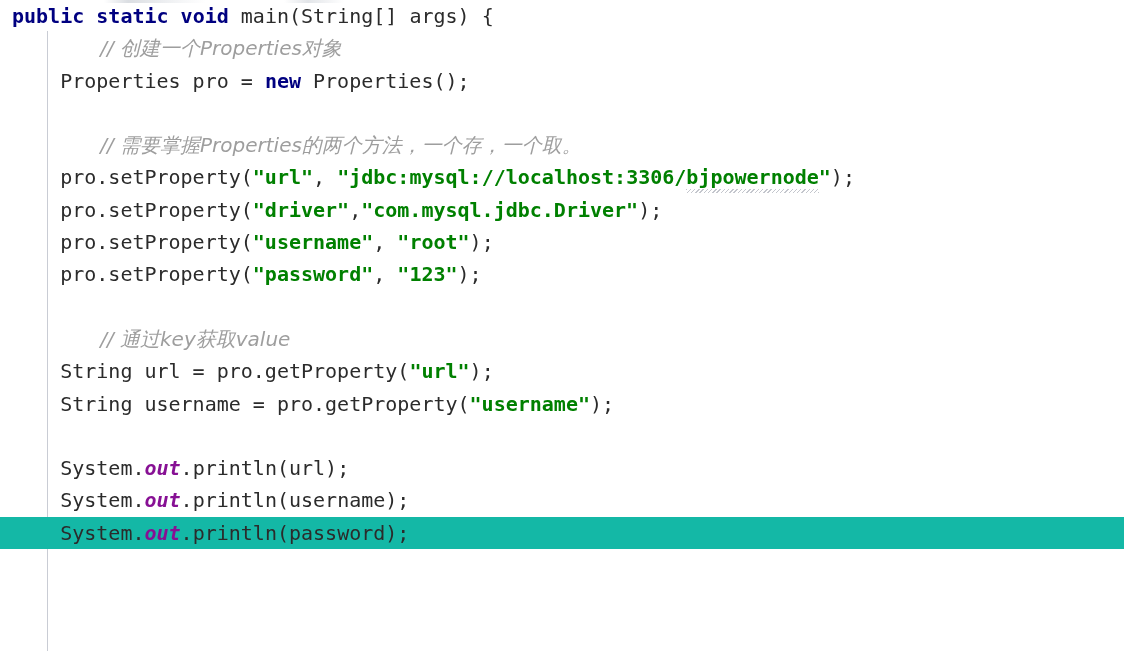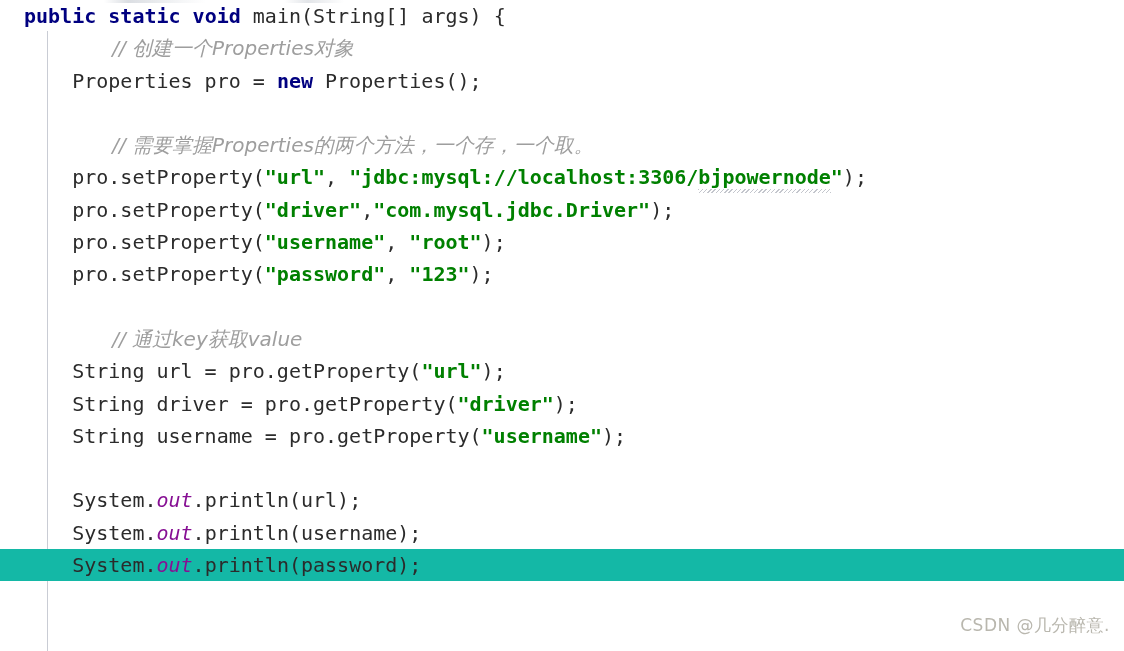--- a/index.html
+++ b/index.html
@@ -66,32 +66,32 @@
     position: relative;
     height: 32.3px;
     line-height: 32.3px;
     font-size: 20px;
     white-space: pre;
     color: #2b2b2b;
     letter-spacing: 0px;
   }
   .line .text {
     display: inline-block;
-    padding-left: 24px;
+    padding-left: 12px;
   }
 
   .line.current {
     background: #14b8a6;
   }
 
   
   .kw      { color: #000080; font-weight: bold; }
   .str     { color: #008000; font-weight: bold; }
   .cmt     { color: #9e9e9e; font-style: italic; font-family: "DejaVu Sans", "Liberation Sans", sans-serif; margin-left: 40px; }
-  .field   { color: #871094; font-weight: normal; font-style: italic; }
+  .field   { color: #871094; font-weight: bold; font-style: italic; }
   .plain   { color: #2b2b2b; }
 
   
   .squiggle {
     position: relative;
     display: inline-block;
   }
   .squiggle::after {
     content: "";
     position: absolute;
@@ -133,22 +133,20 @@
       <li class="line"><span class="text"><span class="plain">    </span><span class="plain">Properties pro = </span><span class="kw">new</span><span class="plain"> Properties();</span></span></li>
       <li class="line"><span class="text"><span class="plain">    </span></span></li>
       <li class="line"><span class="text"><span class="plain">    </span><span class="cmt">// 需要掌握Properties的两个方法，一个存，一个取。</span></span></li>
       <li class="line"><span class="text"><span class="plain">    </span><span class="plain">pro.setProperty(</span><span class="str">"url"</span><span class="plain">, </span><span class="str">"jdbc:mysql://localhost:3306/</span><span class="str squiggle">bjpowernode</span><span class="str">"</span><span class="plain">);</span></span></li>
       <li class="line"><span class="text"><span class="plain">    </span><span class="plain">pro.setProperty(</span><span class="str">"driver"</span><span class="plain">,</span><span class="str">"com.mysql.jdbc.Driver"</span><span class="plain">);</span></span></li>
       <li class="line"><span class="text"><span class="plain">    </span><span class="plain">pro.setProperty(</span><span class="str">"username"</span><span class="plain">, </span><span class="str">"root"</span><span class="plain">);</span></span></li>
       <li class="line"><span class="text"><span class="plain">    </span><span class="plain">pro.setProperty(</span><span class="str">"password"</span><span class="plain">, </span><span class="str">"123"</span><span class="plain">);</span></span></li>
       <li class="line"><span class="text"><span class="plain">    </span></span></li>
       <li class="line"><span class="text"><span class="plain">    </span><span class="cmt">// 通过key获取value</span></span></li>
       <li class="line"><span class="text"><span class="plain">    </span><span class="plain">String url = pro.getProperty(</span><span class="str">"url"</span><span class="plain">);</span></span></li>
-      <li class="line"><span class="text"><span class="plain">    </span><span class="plain">String driver = pro.getProperty(</span><span class="str">"driver"</span><span class="plain">);</span></span></li>
       <li class="line"><span class="text"><span class="plain">    </span><span class="plain">String username = pro.getProperty(</span><span class="str">"username"</span><span class="plain">);</span></span></li>
       <li class="line"><span class="text"><span class="plain">    </span></span></li>
       <li class="line"><span class="text"><span class="plain">    </span><span class="plain">System.</span><span class="field">out</span><span class="plain">.println(url);</span></span></li>
       <li class="line"><span class="text"><span class="plain">    </span><span class="plain">System.</span><span class="field">out</span><span class="plain">.println(username);</span></span></li>
       <li class="line current"><span class="text"><span class="plain">    </span><span class="plain">System.</span><span class="field">out</span><span class="plain">.println(password);</span></span></li>
     </ul>
 
-  <div class="watermark">CSDN @几分醉意.</div>
 </div>
 
 </body></html>

